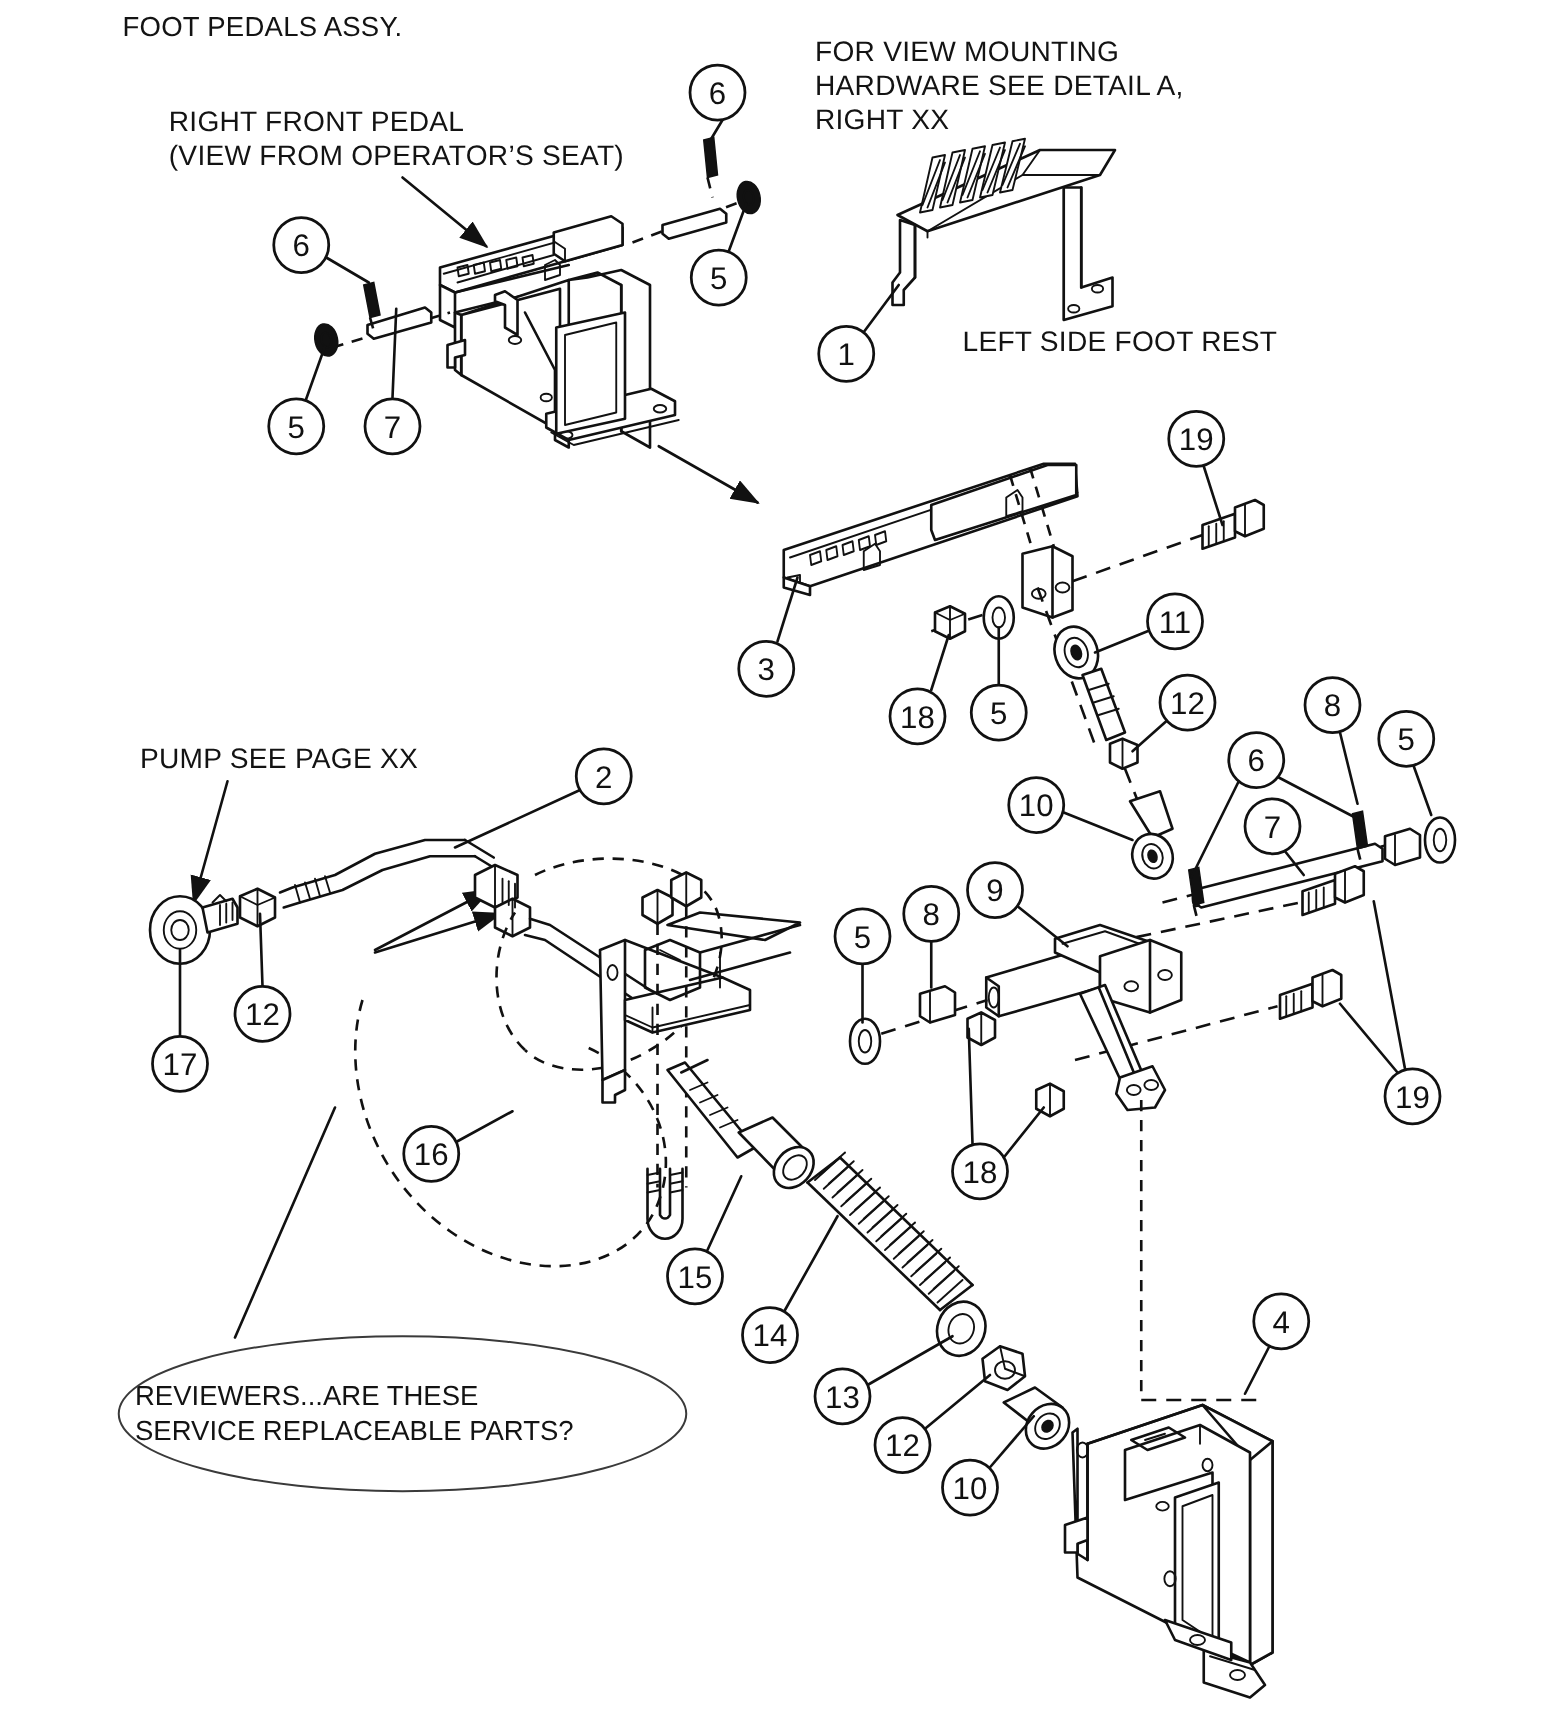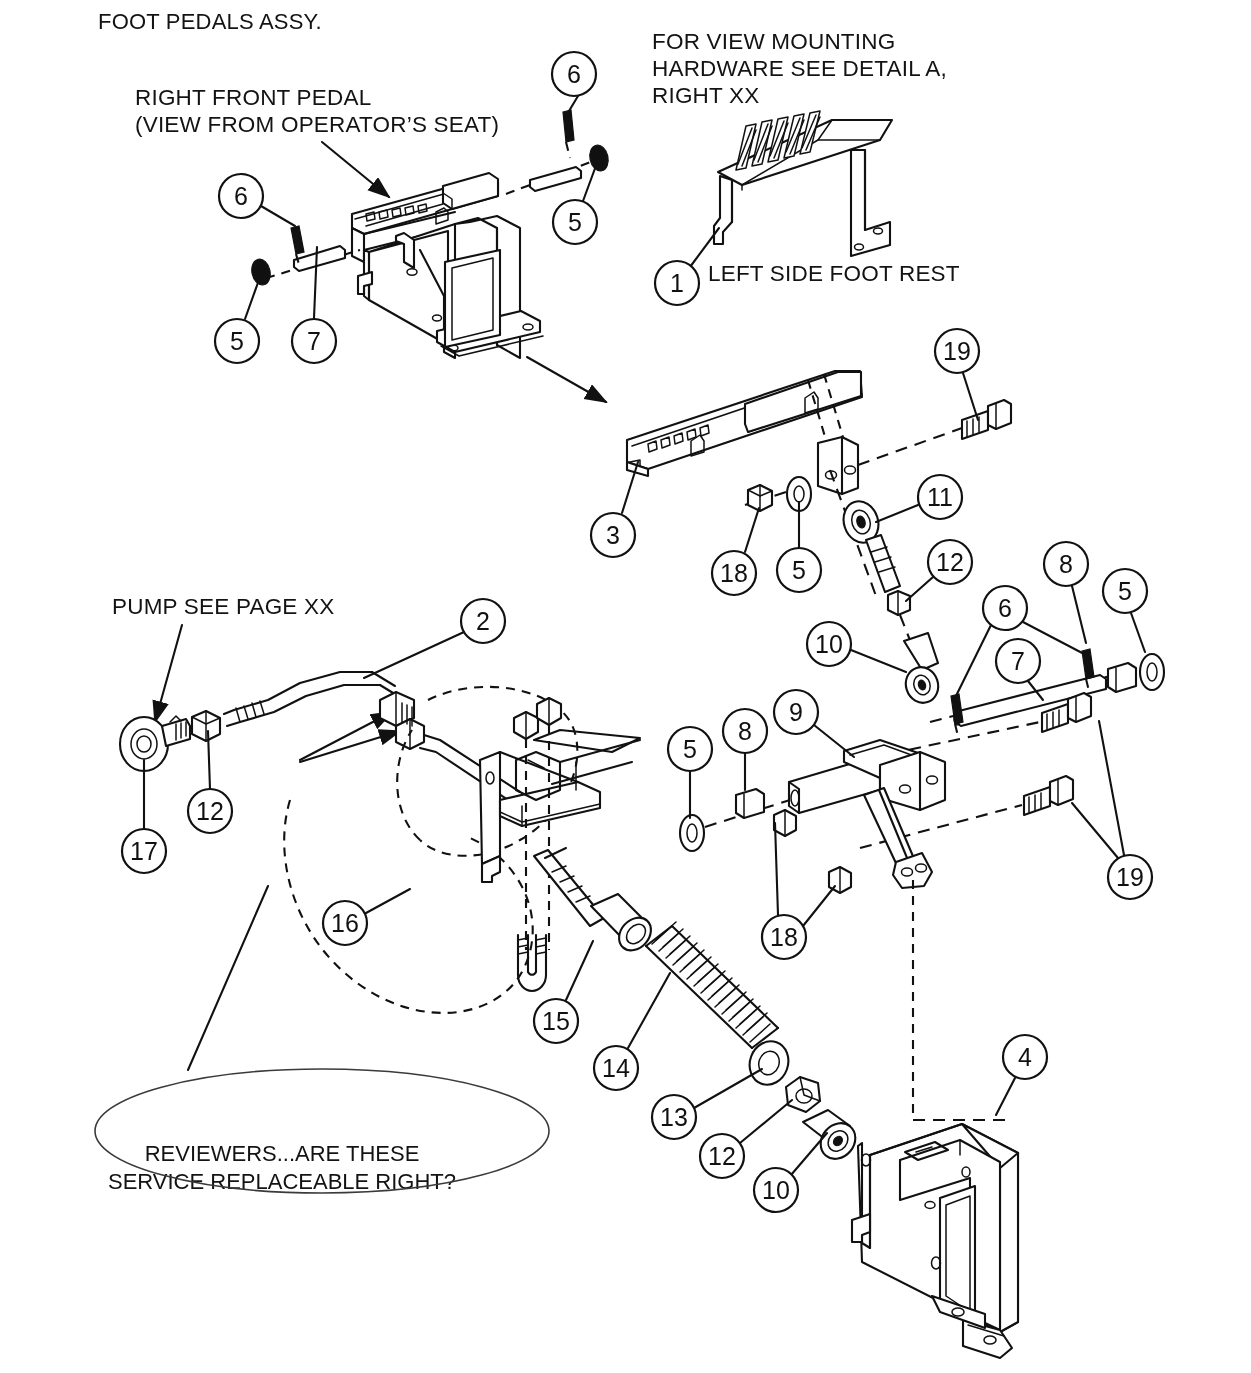--- a/index.html
+++ b/index.html
@@ -27,25 +27,25 @@
 <body>
 
 <div id="stage">
 
   <div class="note title-note" style="left:72px;top:8px;margin-left:26px;">FOOT PEDALS ASSY.</div>
 
   <div class="note" style="left:112px;top:84px;margin-left:23px;"><span>RIGHT FRONT PEDAL</span><br><span>(VIEW FROM OPERATOR’S SEAT)</span></div>
 
   <div class="note" style="left:652px;top:28px;"><span>FOR VIEW MOUNTING</span><br><span>HARDWARE SEE DETAIL A,</span><br><span>RIGHT XX</span></div>
 
-  <div class="note" style="left:708px;top:260px;"><span>LEFT SIDE FOOT REST</span></div>
+  <div class="note" style="left:770px;top:260px;"><span>LEFT SIDE FOOT REST</span></div>
 
   <div class="note" style="left:112px;top:566px;"><br><span>PUMP SEE PAGE XX</span></div>
 
-  <div class="bubbletext" style="left:108px;top:1140px;text-align:center;"><span>REVIEWERS...ARE THESE</span><br><span>SERVICE REPLACEABLE RIGHT?</span></div>
+  <div class="bubbletext" style="left:108px;top:1103px;"><span>REVIEWERS...ARE THESE</span><br><span>SERVICE REPLACEABLE PARTS?</span></div>
 
   <svg class="layer" viewBox="0 0 1251 1373">
     <defs>
       <marker id="ah" markerWidth="12" markerHeight="12" refX="10" refY="4" orient="auto">
         <path d="M0,0 L11,4 L0,8 z" fill="#111"></path>
       </marker>
     </defs>
 
     <g>
       <path class="lead" d="M322,142 L389,197" marker-end="url(#ah)"></path>

